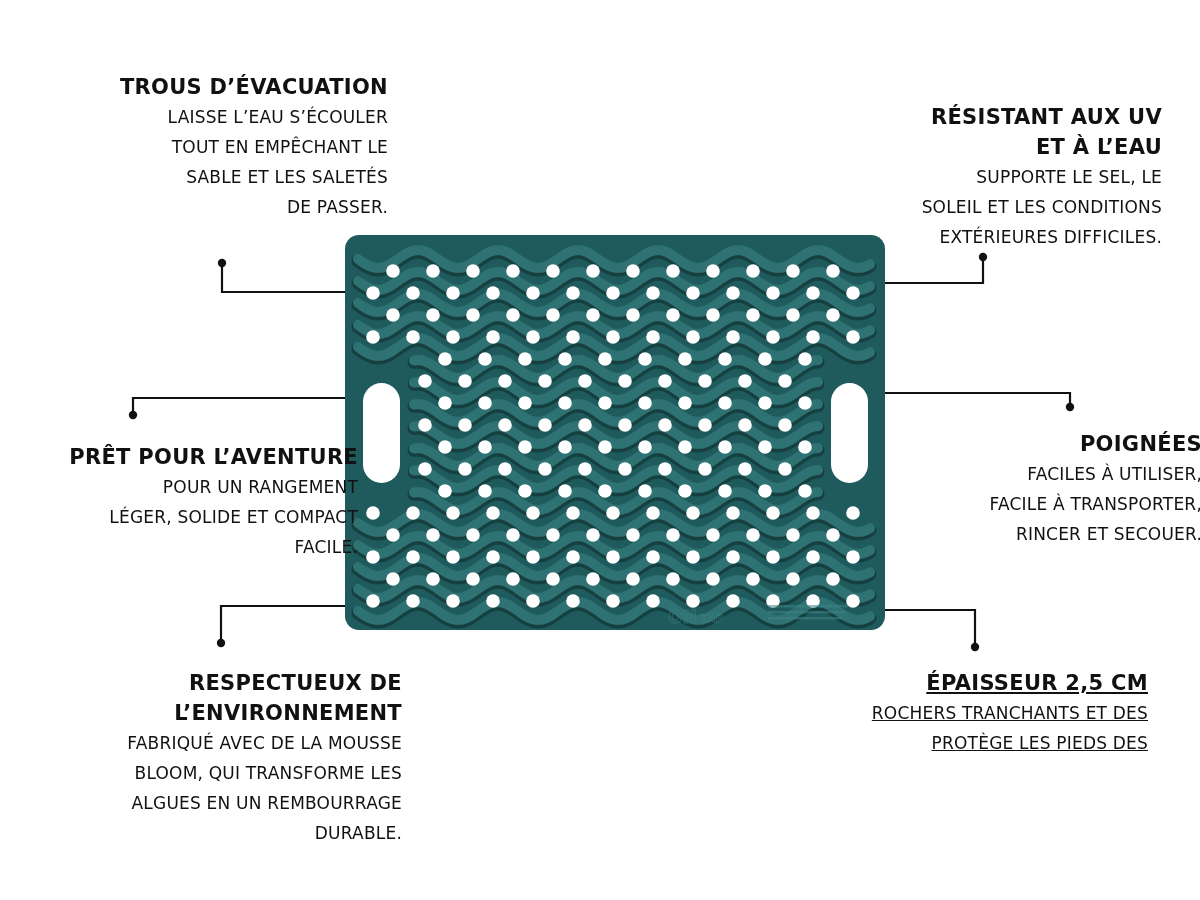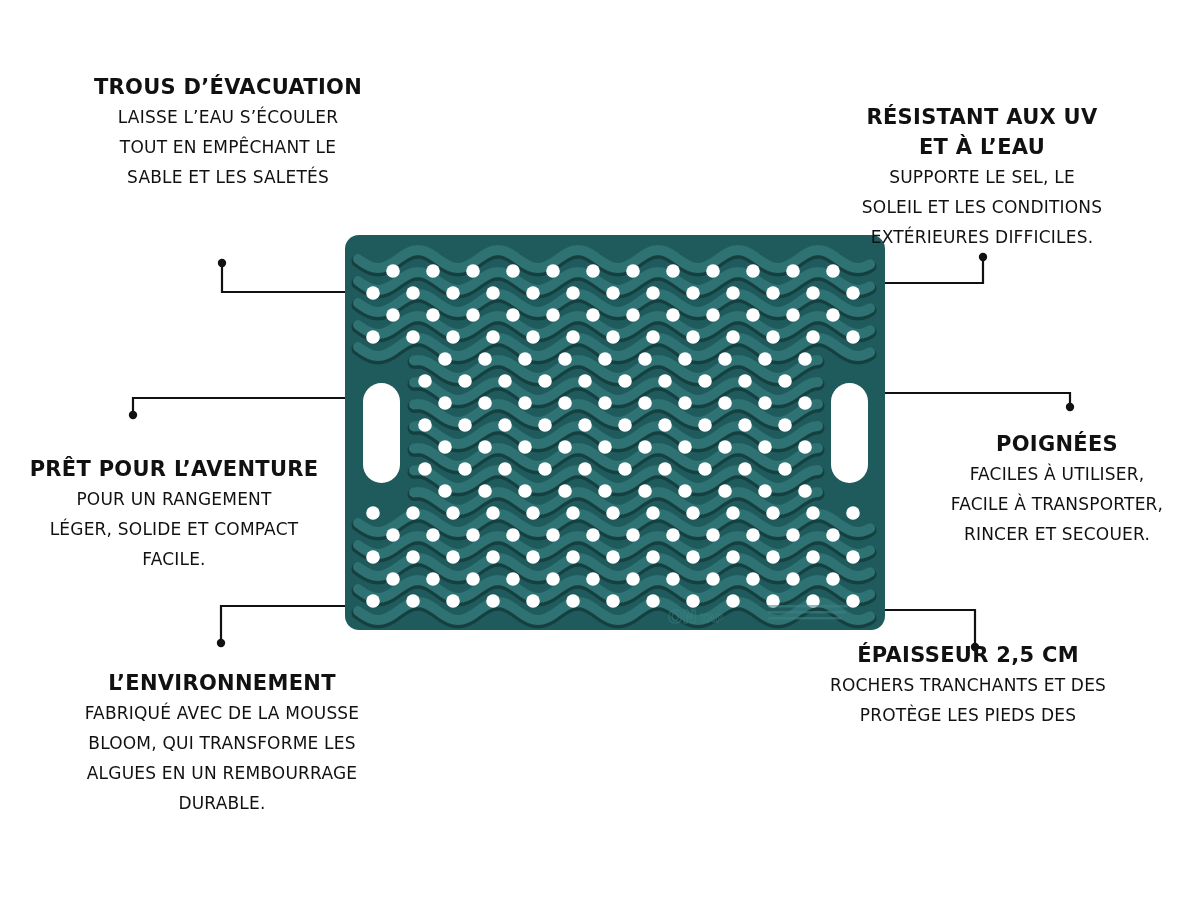--- a/index.html
+++ b/index.html
@@ -1,18 +1,18 @@
 <!DOCTYPE html>
 <html><head>
 <meta charset="utf-8">
 <style>
   html, body { margin:0; padding:0; background:#ffffff; }
   body { width:1200px; height:900px; position:relative; overflow:hidden;
          font-family:"DejaVu Sans", "Liberation Sans", sans-serif; color:#111; }
-  .callout { position:absolute; text-align:center; text-transform:uppercase; }
+  .callout { position:absolute; text-align:right; text-transform:uppercase; }
   .callout .title { font-weight:bold; font-size:21px; line-height:30px; letter-spacing:0.3px; white-space:nowrap; }
   .callout .body { font-size:17px; line-height:30px; white-space:nowrap; letter-spacing:0.2px; }
   .callout .line { display:block; }
   svg.overlay { position:absolute; left:0; top:0; }
 </style>
 </head>
 <body>
 
 <svg class="overlay" width="1200" height="900" viewBox="0 0 1200 900">
   <defs>
@@ -273,36 +273,37 @@
 </svg>
 
 <div class="callout" style="left:68px; top:72px; width:320px;">
   <div class="title">
     <span class="line">TROUS D’ÉVACUATION</span>
   </div>
   <div class="body">
     <span class="line">LAISSE L’EAU S’ÉCOULER</span>
     <span class="line">TOUT EN EMPÊCHANT LE</span>
     <span class="line">SABLE ET LES SALETÉS</span>
+    <span class="line">DE PASSER.</span>
   </div>
 </div>
 
 <div class="callout" style="left:802px; top:70px; width:360px;margin-top:32px;">
   <div class="title">
     <span class="line">RÉSISTANT AUX UV</span>
     <span class="line">ET À L’EAU</span>
   </div>
   <div class="body">
     <span class="line">SUPPORTE LE SEL, LE</span>
     <span class="line">SOLEIL ET LES CONDITIONS</span>
     <span class="line">EXTÉRIEURES DIFFICILES.</span>
   </div>
 </div>
 
-<div class="callout" style="left:4px; top:442px; width:340px;margin-top:12px;">
+<div class="callout" style="left:18px; top:442px; width:340px;">
   <div class="title">
     <span class="line">PRÊT POUR L’AVENTURE</span>
   </div>
   <div class="body">
     <span class="line">POUR UN RANGEMENT</span>
     <span class="line">LÉGER, SOLIDE ET COMPACT</span>
     <span class="line">FACILE.</span>
   </div>
 </div>
 
@@ -312,31 +313,32 @@
   </div>
   <div class="body">
     <span class="line">FACILES À UTILISER,</span>
     <span class="line">FACILE À TRANSPORTER,</span>
     <span class="line">RINCER ET SECOUER.</span>
   </div>
 </div>
 
 <div class="callout" style="left:42px; top:668px; width:360px;">
   <div class="title">
+    <span class="line">RESPECTUEUX DE</span>
     <span class="line">L’ENVIRONNEMENT</span>
   </div>
   <div class="body">
     <span class="line">FABRIQUÉ AVEC DE LA MOUSSE</span>
     <span class="line">BLOOM, QUI TRANSFORME LES</span>
     <span class="line">ALGUES EN UN REMBOURRAGE</span>
     <span class="line">DURABLE.</span>
   </div>
 </div>
 
-<div class="callout" style="left:788px; top:640px; width:360px;">
+<div class="callout" style="left:788px; top:668px; width:360px;text-decoration:underline;">
   <div class="title">
     <span class="line">ÉPAISSEUR 2,5 CM</span>
   </div>
   <div class="body">
     <span class="line">ROCHERS TRANCHANTS ET DES</span>
     <span class="line">PROTÈGE LES PIEDS DES</span>
   </div>
 </div>
 
 </body></html>

